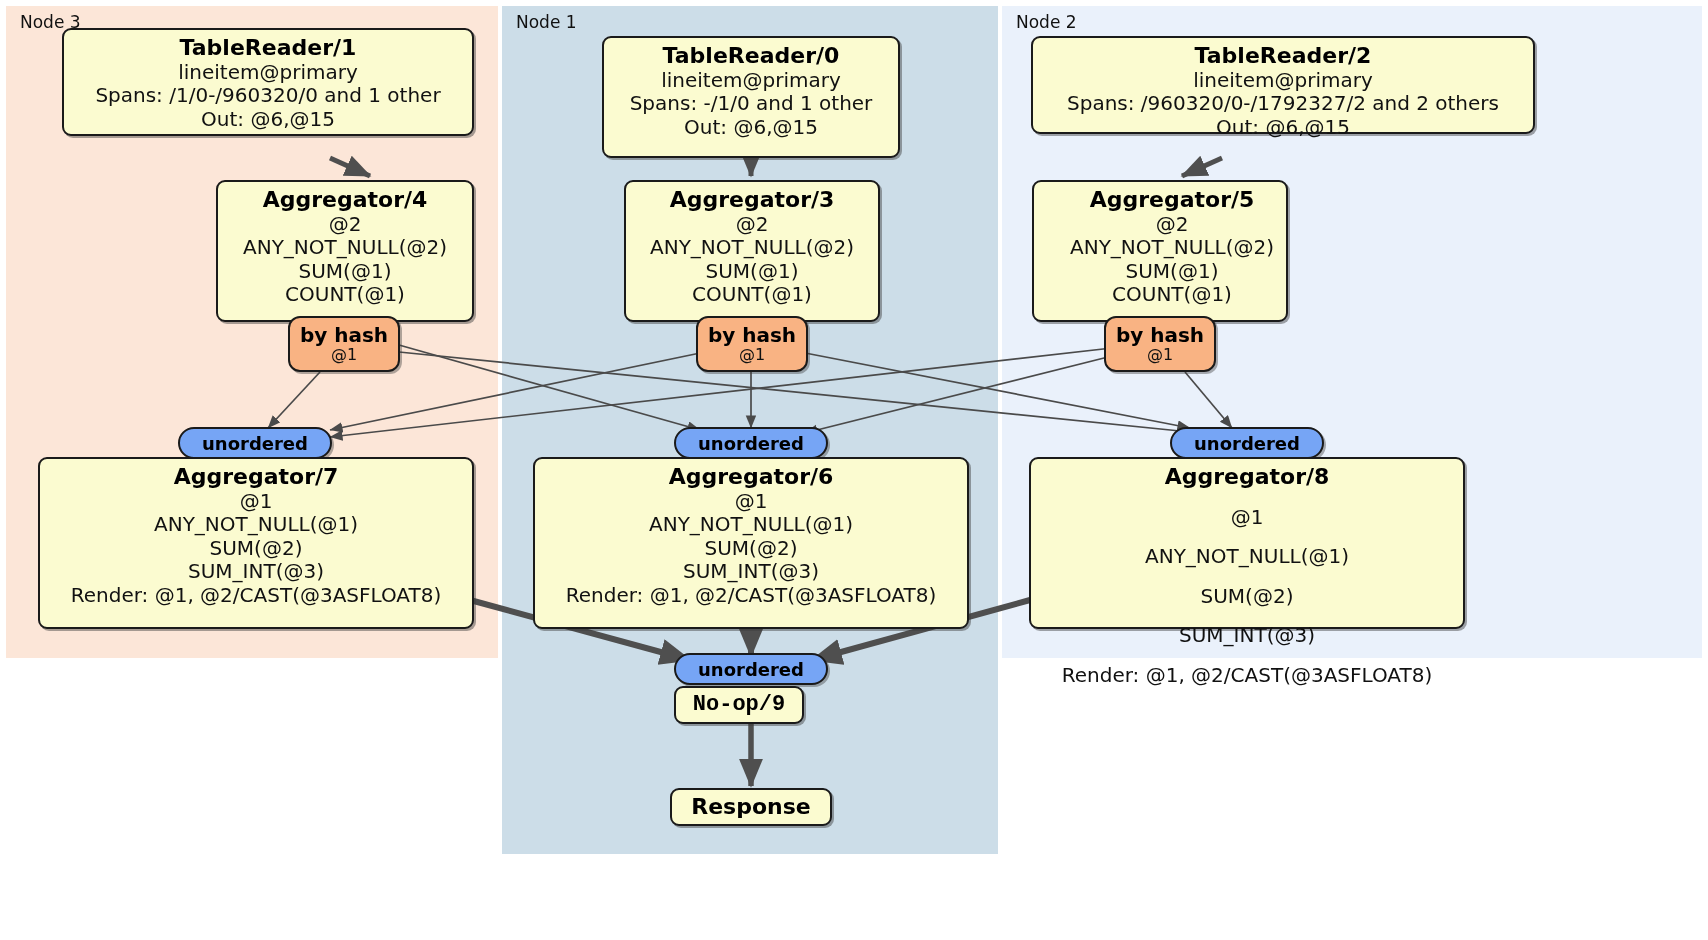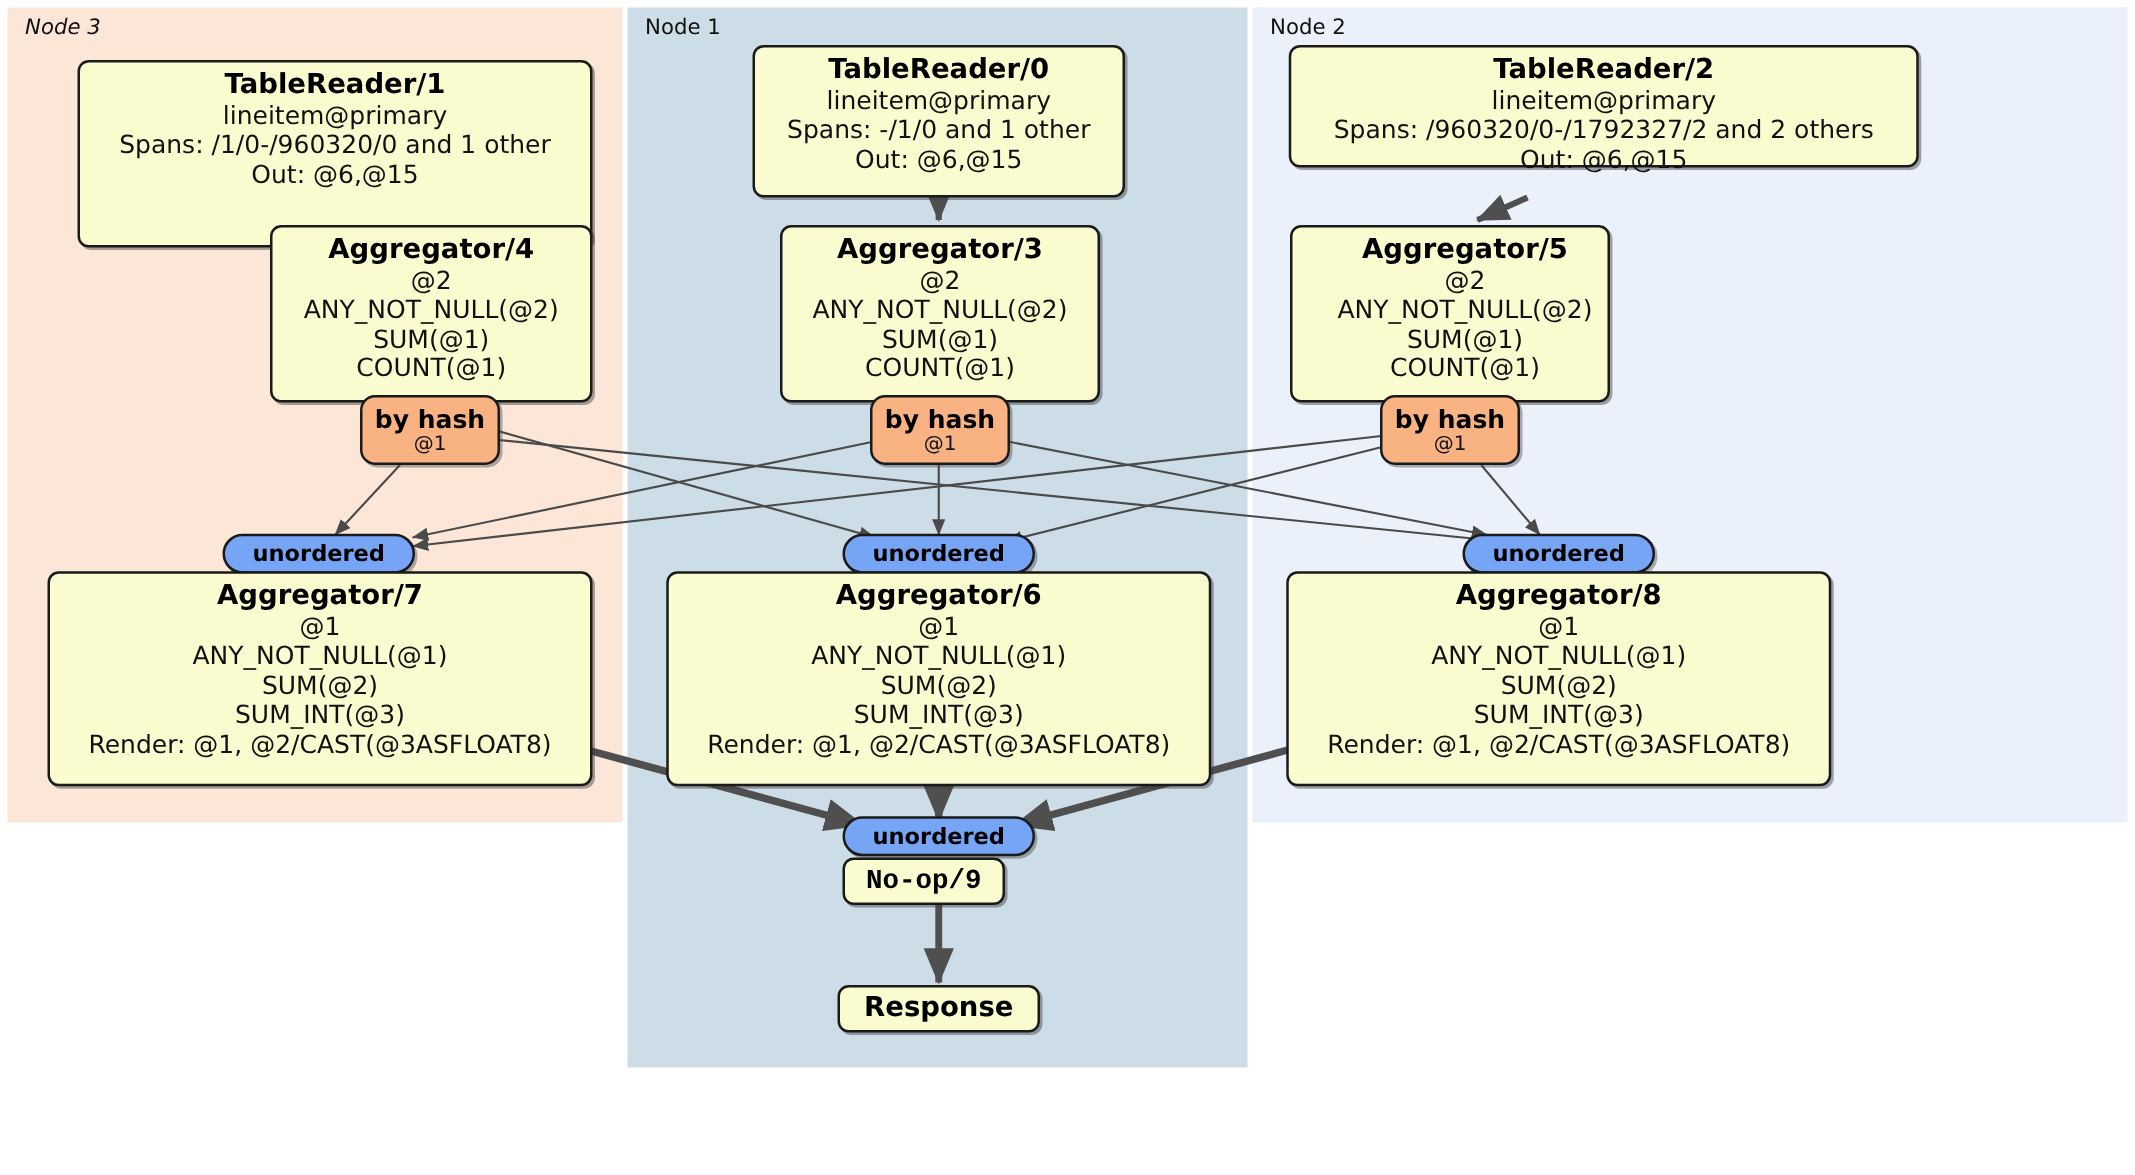--- a/index.html
+++ b/index.html
@@ -45,21 +45,21 @@
 
 <div id="stage">
 
   <div class="node-panel" style="left:6px;top:6px;width:492px;height:652px;background:#fce6d8;">
   </div>
   <div class="node-panel" style="left:502px;top:6px;width:496px;height:848px;background:#ccdde8;">
   </div>
   <div class="node-panel" style="left:1002px;top:6px;width:700px;height:652px;background:#eaf1fb;">
   </div>
 
-  <div class="node-label" style="left:20px;top:14px;font-style:italic;">Node 3</div>
+  <div class="node-label" style="left:20px;top:14px;">Node 3</div>
   <div class="node-label" style="left:516px;top:14px;">Node 1</div>
   <div class="node-label" style="left:1016px;top:14px;">Node 2</div>
 
   <svg class="edges" viewBox="0 0 1708 940" xmlns="http://www.w3.org/2000/svg">
     <defs>
       <marker id="ah-thin" markerWidth="9" markerHeight="9" refX="7.4" refY="3.1" orient="auto" markerUnits="strokeWidth">
         <path d="M0,0 L7.6,3.1 L0,6.2 z" fill="#4a4a4a"></path>
       </marker>
       <marker id="ah-thick" markerWidth="6.2" markerHeight="6.2" refX="5.0" refY="2.2" orient="auto" markerUnits="strokeWidth">
         <path d="M0,0 L5.3,2.2 L0,4.4 z" fill="#4f4f4f"></path>
@@ -82,21 +82,21 @@
     <path d="M 1112,356 L 805,433" stroke="#4a4a4a" stroke-width="1.7" fill="none" marker-end="url(#ah-thin)"></path>
     <path d="M 1185,372 L 1232,428" stroke="#4a4a4a" stroke-width="1.7" fill="none" marker-end="url(#ah-thin)"></path>
 
     <path d="M 470,600 L 690,660" stroke="#4f4f4f" stroke-width="6" fill="none" marker-end="url(#ah-thick)"></path>
     <path d="M 751,628 L 751,656" stroke="#4f4f4f" stroke-width="6" fill="none" marker-end="url(#ah-thick)"></path>
     <path d="M 1030,600 L 812,660" stroke="#4f4f4f" stroke-width="6" fill="none" marker-end="url(#ah-thick)"></path>
 
     <path d="M 751,722 L 751,786" stroke="#4f4f4f" stroke-width="5.5" fill="none" marker-end="url(#ah-thick)"></path>
   </svg>
 
-  <div class="proc" style="left:62px;top:48px;width:412px;height:150px;">
+  <div class="proc" style="left:62px;top:28px;width:412px;height:108px;">
     <div class="ttl">TableReader/1</div>
     <div class="ln">lineitem@primary</div>
     <div class="ln">Spans: /1/0-/960320/0 and 1 other</div>
     <div class="ln">Out: @6,@15</div>
   </div>
 
   <div class="proc" style="left:602px;top:36px;width:298px;height:122px;">
     <div class="ttl">TableReader/0</div>
     <div class="ln">lineitem@primary</div>
     <div class="ln">Spans: -/1/0 and 1 other</div>
@@ -172,21 +172,21 @@
 
   <div class="proc" style="left:533px;top:457px;width:436px;height:172px;">
     <div class="ttl">Aggregator/6</div>
     <div class="ln">@1</div>
     <div class="ln">ANY_NOT_NULL(@1)</div>
     <div class="ln">SUM(@2)</div>
     <div class="ln">SUM_INT(@3)</div>
     <div class="ln">Render: @1, @2/CAST(@3ASFLOAT8)</div>
   </div>
 
-  <div class="proc" style="left:1029px;top:457px;width:436px;height:172px;">
+  <div class="proc" style="left:1029px;top:457px;width:436px;height:172px;gap:16px;">
     <div class="ttl">Aggregator/8</div>
     <div class="ln">@1</div>
     <div class="ln">ANY_NOT_NULL(@1)</div>
     <div class="ln">SUM(@2)</div>
     <div class="ln">SUM_INT(@3)</div>
     <div class="ln">Render: @1, @2/CAST(@3ASFLOAT8)</div>
   </div>
 
   <div class="sync" style="left:674px;top:653px;width:154px;height:32px;">
     <span>unordered</span>

